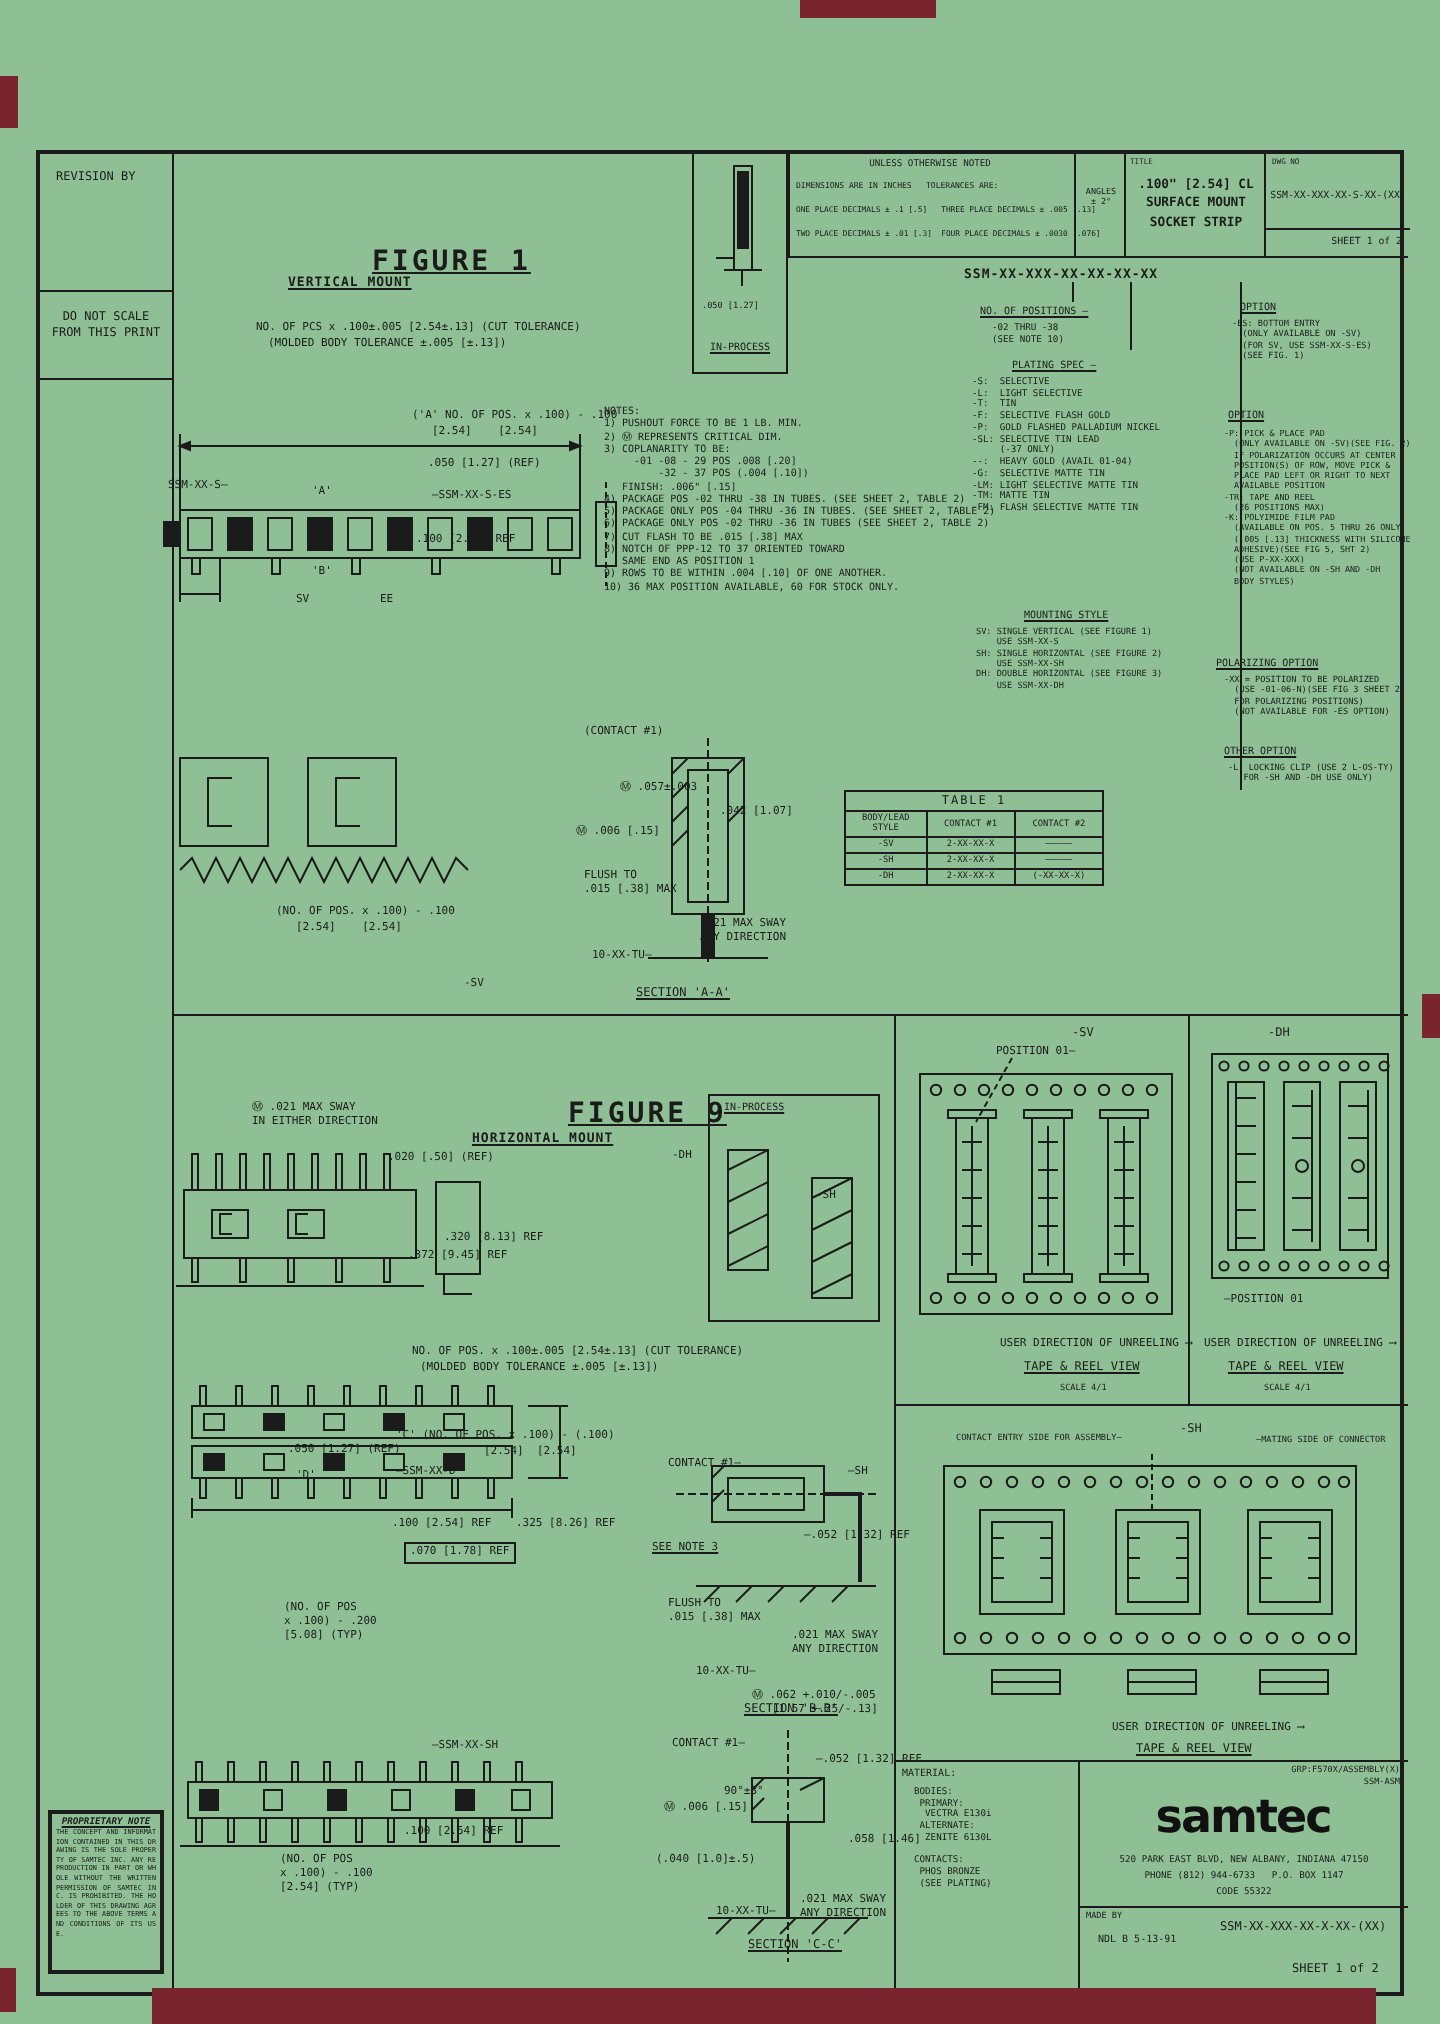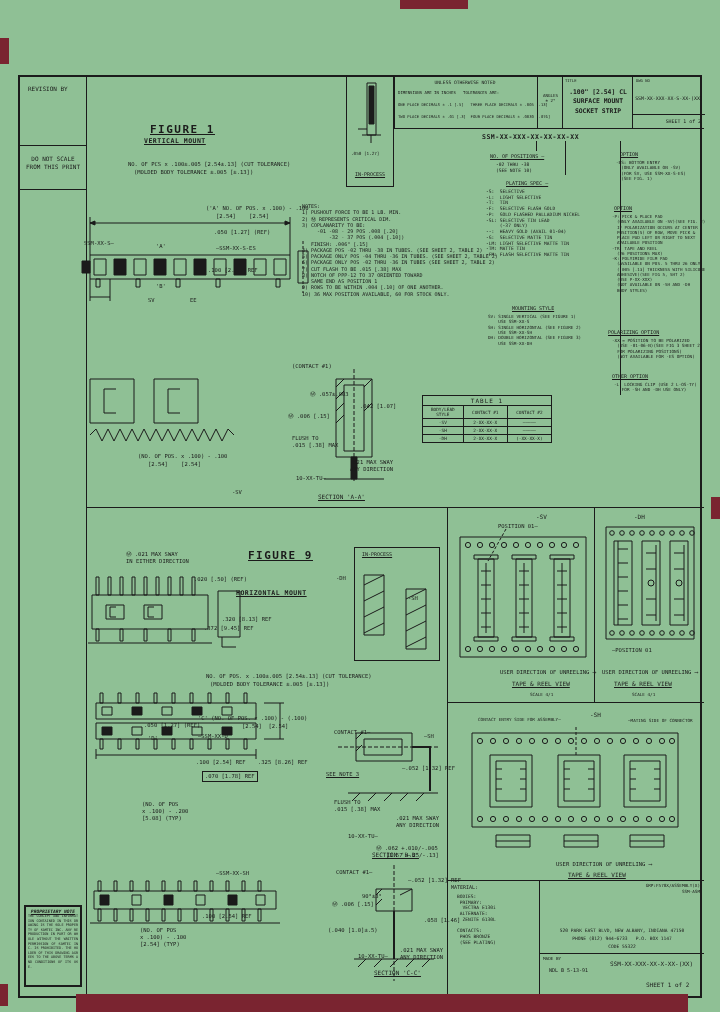--- a/index.html
+++ b/index.html
@@ -9,21 +9,21 @@
   .lbl{position:absolute;font-size:5.5px;line-height:1.25;white-space:pre;color:#1b1b1b;}
   .t43{font-size:4.3px;}
   .t46{font-size:4.6px;}
   .t5{font-size:5px;}
   .t6{font-size:6px;}
   .t65{font-size:6.5px;}
   .b{font-weight:bold;}
   .u{text-decoration:underline;}
   .c{text-align:center;}
   .r{text-align:right;}
-  .h1{font-size:11px;font-weight:bold;letter-spacing:1.5px;text-decoration:underline;}
+  .h1{font-size:14px;font-weight:bold;letter-spacing:1.5px;text-decoration:underline;margin-left:36px;}
   .h2{font-size:6.5px;font-weight:bold;text-decoration:underline;letter-spacing:.5px;}
   .hline,.vline{position:absolute;background:#1b1b1b;}
   .hline{height:1px;}
   .vline{width:1px;}
   .cell{position:absolute;border-left:1px solid #1b1b1b;border-bottom:1px solid #1b1b1b;box-sizing:border-box;}
   .boxed{border:1px solid #1b1b1b;box-sizing:border-box;}
   .mark{position:absolute;background:#7a2430;}
   .propbox{position:absolute;border:2px solid #1b1b1b;box-sizing:border-box;padding:2px 2px;}
   .propbody{font-size:3.4px;line-height:1.35;text-align:justify;word-break:break-all;}
   .logo{font-family:"DejaVu Sans","Liberation Sans",sans-serif;font-weight:900;font-size:23px;letter-spacing:-1px;color:#111;}
@@ -282,21 +282,21 @@
     <div class="lbl" style="left:276px;top:398px">10-XX-TU—</div>
     <div class="lbl t6 u" style="left:298px;top:416px">SECTION 'A-A'</div>
 
     <div class="hline" style="left:66px;top:430px;width:618px"></div>
     <div class="vline" style="left:427px;top:430px;height:493px"></div>
     <div class="vline" style="left:574px;top:430px;height:195px"></div>
     <div class="hline" style="left:427px;top:625px;width:257px"></div>
     <div class="hline" style="left:427px;top:803px;width:257px"></div>
 
     <div class="lbl h1" style="left:228px;top:472px">FIGURE 9</div>
-    <div class="lbl h2" style="left:216px;top:512px">HORIZONTAL MOUNT</div>
+    <div class="lbl h2" style="left:216px;top:488px">HORIZONTAL MOUNT</div>
     <div class="lbl" style="left:106px;top:474px">Ⓜ .021 MAX SWAY
 IN EITHER DIRECTION</div>
     <div class="lbl" style="left:174px;top:499px">.020 [.50] (REF)</div>
     <div class="lbl" style="left:184px;top:548px">.372 [9.45] REF</div>
     <div class="lbl" style="left:202px;top:539px">.320 [8.13] REF</div>
     <svg width="160" height="100" style="left:66px;top:492px" viewBox="0 0 160 100">
       <g stroke="#1b1b1b" fill="none" stroke-width="1">
         <rect x="10" y="8" width="3" height="18"></rect>
           <rect x="22" y="8" width="3" height="18"></rect>
           <rect x="34" y="8" width="3" height="18"></rect>
@@ -681,20 +681,21 @@
  PRIMARY:
   VECTRA E130i
  ALTERNATE:
   ZENITE 6130L
 
 CONTACTS:
  PHOS BRONZE
  (SEE PLATING)</div>
     <div class="lbl t43 r" style="left:560px;top:806px;width:120px">GRP:F570X/ASSEMBLY(X)</div>
     <div class="lbl t43 r" style="left:560px;top:812px;width:120px">SSM-ASM</div>
+    <div class="lbl logo c" style="left:519px;top:818px;width:165px">samtec</div>
     <div class="lbl t46 c" style="left:521px;top:851px;width:162px">520 PARK EAST BLVD, NEW ALBANY, INDIANA 47150</div>
     <div class="lbl t46 c" style="left:521px;top:859px;width:162px">PHONE (812) 944-6733   P.O. BOX 1147</div>
     <div class="lbl t46 c" style="left:521px;top:867px;width:162px">CODE 55322</div>
     <div class="hline" style="left:519px;top:876px;width:165px"></div>
     <div class="lbl t43" style="left:523px;top:879px">MADE BY</div>
     <div class="lbl t5" style="left:529px;top:890px">NDL B 5-13-91</div>
     <div class="lbl t6" style="left:590px;top:883px">SSM-XX-XXX-XX-X-XX-(XX)</div>
     <div class="lbl t6" style="left:626px;top:904px">SHEET 1 of 2</div>
 
   </div>

